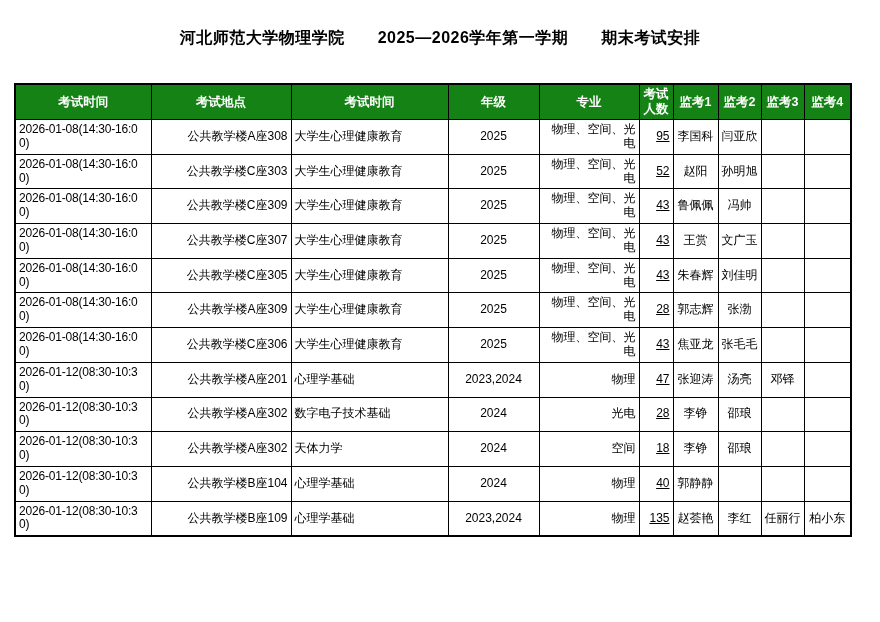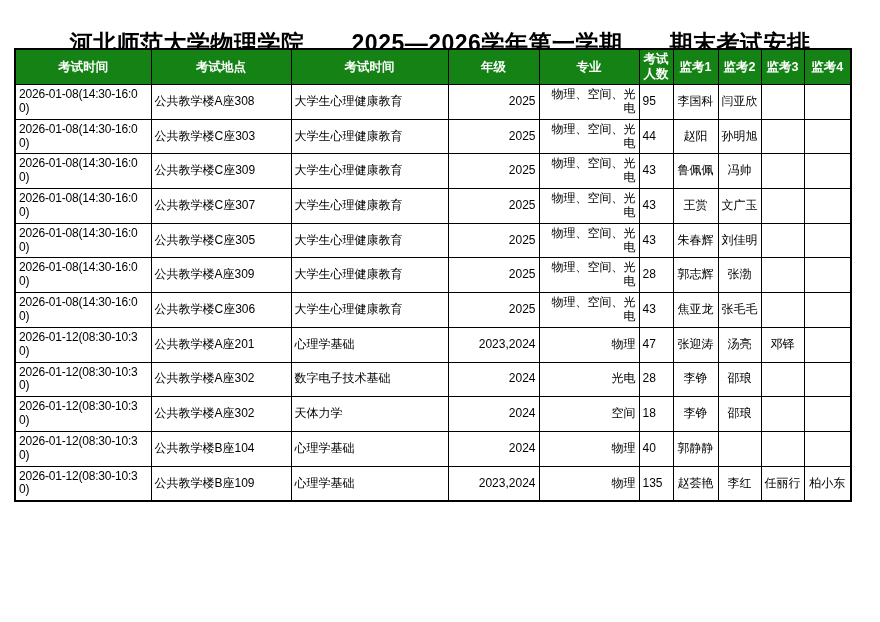--- a/index.html
+++ b/index.html
@@ -14,30 +14,30 @@
     height: 622px;
     background: #ffffff;
     overflow: hidden;
   }
   .doc-title {
     position: absolute;
     top: 28px;
     left: 0;
     width: 100%;
     text-align: center;
-    font-size: 23px;
+    font-size: 16px;
     font-weight: bold;
     color: #000000;
     letter-spacing: 0.5px;
     white-space: pre;
   }
   table.exam-table {
     position: absolute;
     left: 14px;
-    top: 48px;
+    top: 83px;
     width: 836px;
     border-collapse: collapse;
     table-layout: fixed;
     border: 2.5px solid #000000;
   }
   table.exam-table th,
   table.exam-table td {
     border: 1.5px solid #000000;
     overflow: hidden;
     white-space: normal;
@@ -58,25 +58,25 @@
     background: #ffffff;
     color: #000000;
     font-size: 12px;
     height: 33.7px;
     padding: 0 3px;
     vertical-align: middle;
     line-height: 1.15;
   }
   
   td:nth-child(1) { text-align: left;  font-size: 11.3px; letter-spacing: -0.2px; }
-  td:nth-child(2) { text-align: left; }
+  td:nth-child(2) { text-align: right; }
   td:nth-child(3) { text-align: left; padding-left: 2px; margin-left: 12px; }
-  td:nth-child(4) { text-align: right; font-size: 11.3px; }
+  td:nth-child(4) { text-align: center; font-size: 11.3px; }
   td:nth-child(5) { text-align: right; }
-  td:nth-child(6) { text-align: left; }
+  td:nth-child(6) { text-align: right; text-decoration: underline; }
   td:nth-child(7),
   td:nth-child(8),
   td:nth-child(9),
   td:nth-child(10) { text-align: center; }
 </style>
 </head>
 <body>
 
 <div class="page">
 
@@ -121,21 +121,21 @@
           <td>闫亚欣</td>
           <td></td>
           <td></td>
         </tr>
         <tr>
           <td>2026-01-08(14:30-16:00)</td>
           <td>公共教学楼C座303</td>
           <td>大学生心理健康教育</td>
           <td>2025</td>
           <td>物理、空间、光电</td>
-          <td>44</td>
+          <td>52</td>
           <td>赵阳</td>
           <td>孙明旭</td>
           <td></td>
           <td></td>
         </tr>
         <tr>
           <td>2026-01-08(14:30-16:00)</td>
           <td>公共教学楼C座309</td>
           <td>大学生心理健康教育</td>
           <td>2025</td>

